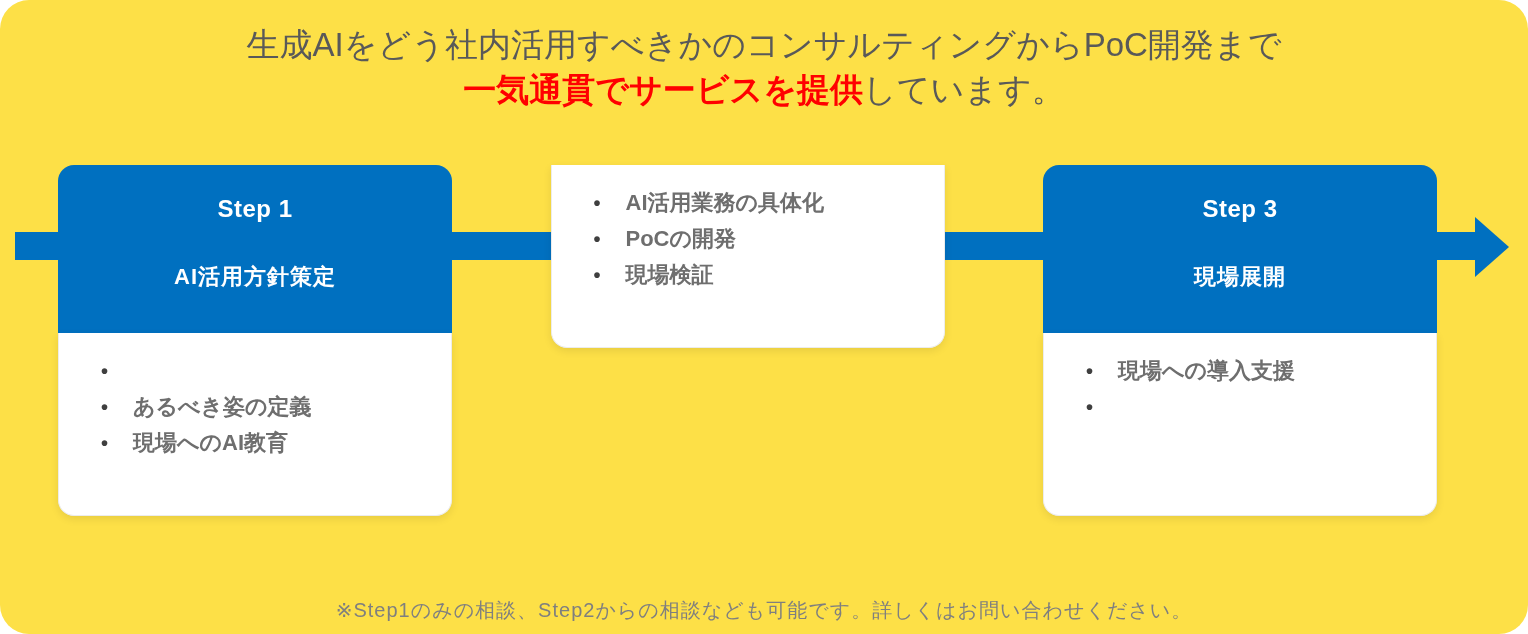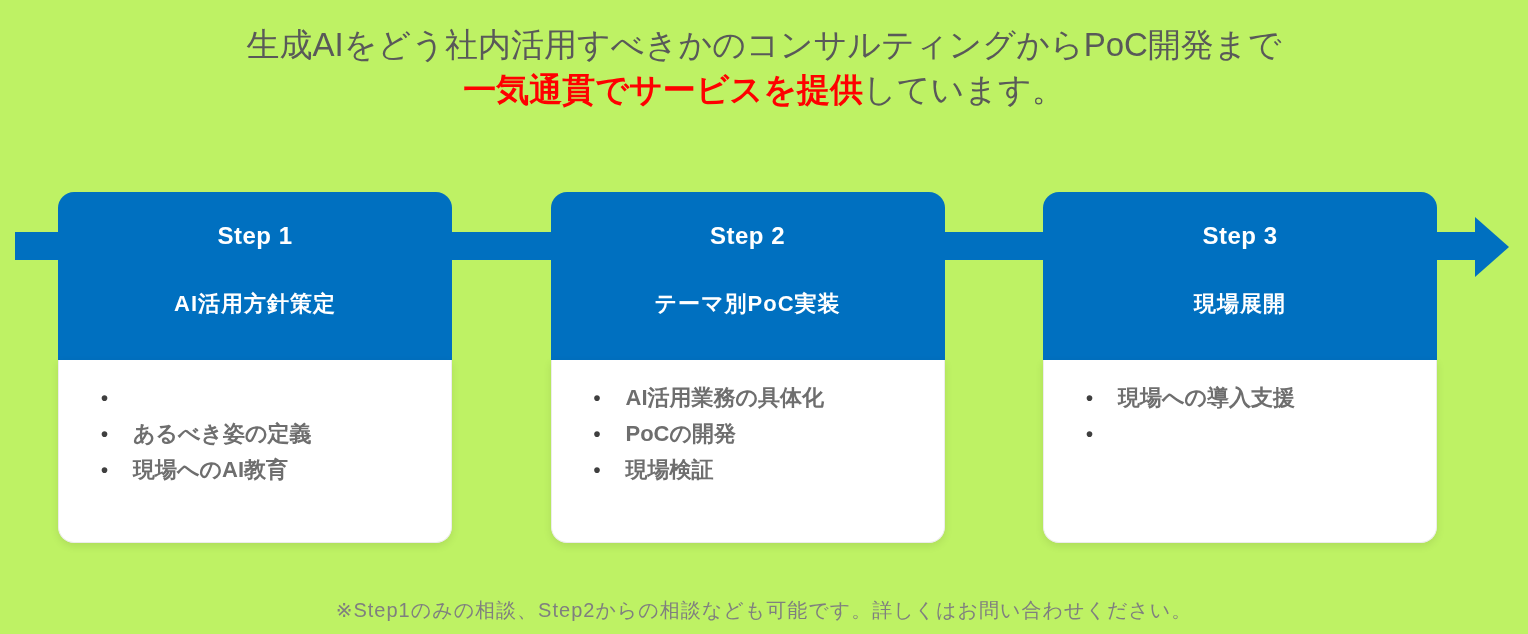--- a/index.html
+++ b/index.html
@@ -1,32 +1,33 @@
 <!DOCTYPE html>
 <html><head>
 <meta charset="utf-8">
 <style>
   html,body{margin:0;padding:0;background:#ffffff;}
   .stage{
-    position:relative;width:1528px;height:634px;background:#bef264;overflow:hidden;
+    position:relative;width:1528px;height:634px;background:#fde047;overflow:hidden;
     font-family:"Liberation Sans","DejaVu Sans",sans-serif;
+    border-radius:29px;
   }
   
   .title-block{position:absolute;top:22px;left:0;width:100%;text-align:center;
     color:#595959;font-size:33px;line-height:45px;}
   .title-line2 .hl{color:#ff0000;font-weight:bold;margin-top:44px;}
   
   .arrow-shaft{position:absolute;left:15px;top:232px;width:1460px;height:28px;background:#0070C0;}
   .arrow-head{position:absolute;left:1475px;top:217px;width:0;height:0;
     border-left:34px solid #0070C0;border-top:30px solid transparent;border-bottom:30px solid transparent;}
   
   .cards{position:absolute;left:58px;top:165px;width:1379px;display:flex;justify-content:space-between;}
   .card{width:394px;}
   .card-head{height:168px;background:#0070C0;border-radius:16px 16px 0 0;color:#ffffff;text-align:center;}
-  .step-label{padding-top:30px;font-size:24px;font-weight:bold;line-height:27px;letter-spacing:0.5px;margin-top:27px;}
+  .step-label{padding-top:30px;font-size:24px;font-weight:bold;line-height:27px;letter-spacing:0.5px;}
   .step-title{margin-top:35px;font-size:22px;font-weight:bold;line-height:40px;letter-spacing:1px;}
   .card-body{height:183px;background:#ffffff;box-sizing:border-box;
     border:1px solid #ececec;border-top:none;border-radius:0 0 16px 16px;
     box-shadow:0 3px 8px rgba(0,0,0,0.09);
     padding:20px 16px 0 42px;}
   .card-body ul{list-style:none;margin:0;padding:0;}
   .card-body li{display:flex;align-items:flex-start;font-size:22px;line-height:36px;
     color:#6e6e6e;font-weight:bold;}
   .bullet-dot{flex:none;width:32px;color:#3f3f3f;font-size:20px;}
   
@@ -64,24 +65,20 @@
             </li>
           <li>
               <span class="bullet-dot">•</span>
               <span>現場へのAI教育</span>
             </li>
         </ul>
       </div>
     </div>
 
     <div class="card">
-      <div class="card-head">
-        <div class="step-label">Step 2</div>
-        <div class="step-title">テーマ別PoC実装</div>
-      </div>
       <div class="card-body">
         <ul>
           <li>
               <span class="bullet-dot">•</span>
               <span>AI活用業務の具体化</span>
             </li>
           <li>
               <span class="bullet-dot">•</span>
               <span>PoCの開発</span>
             </li>

